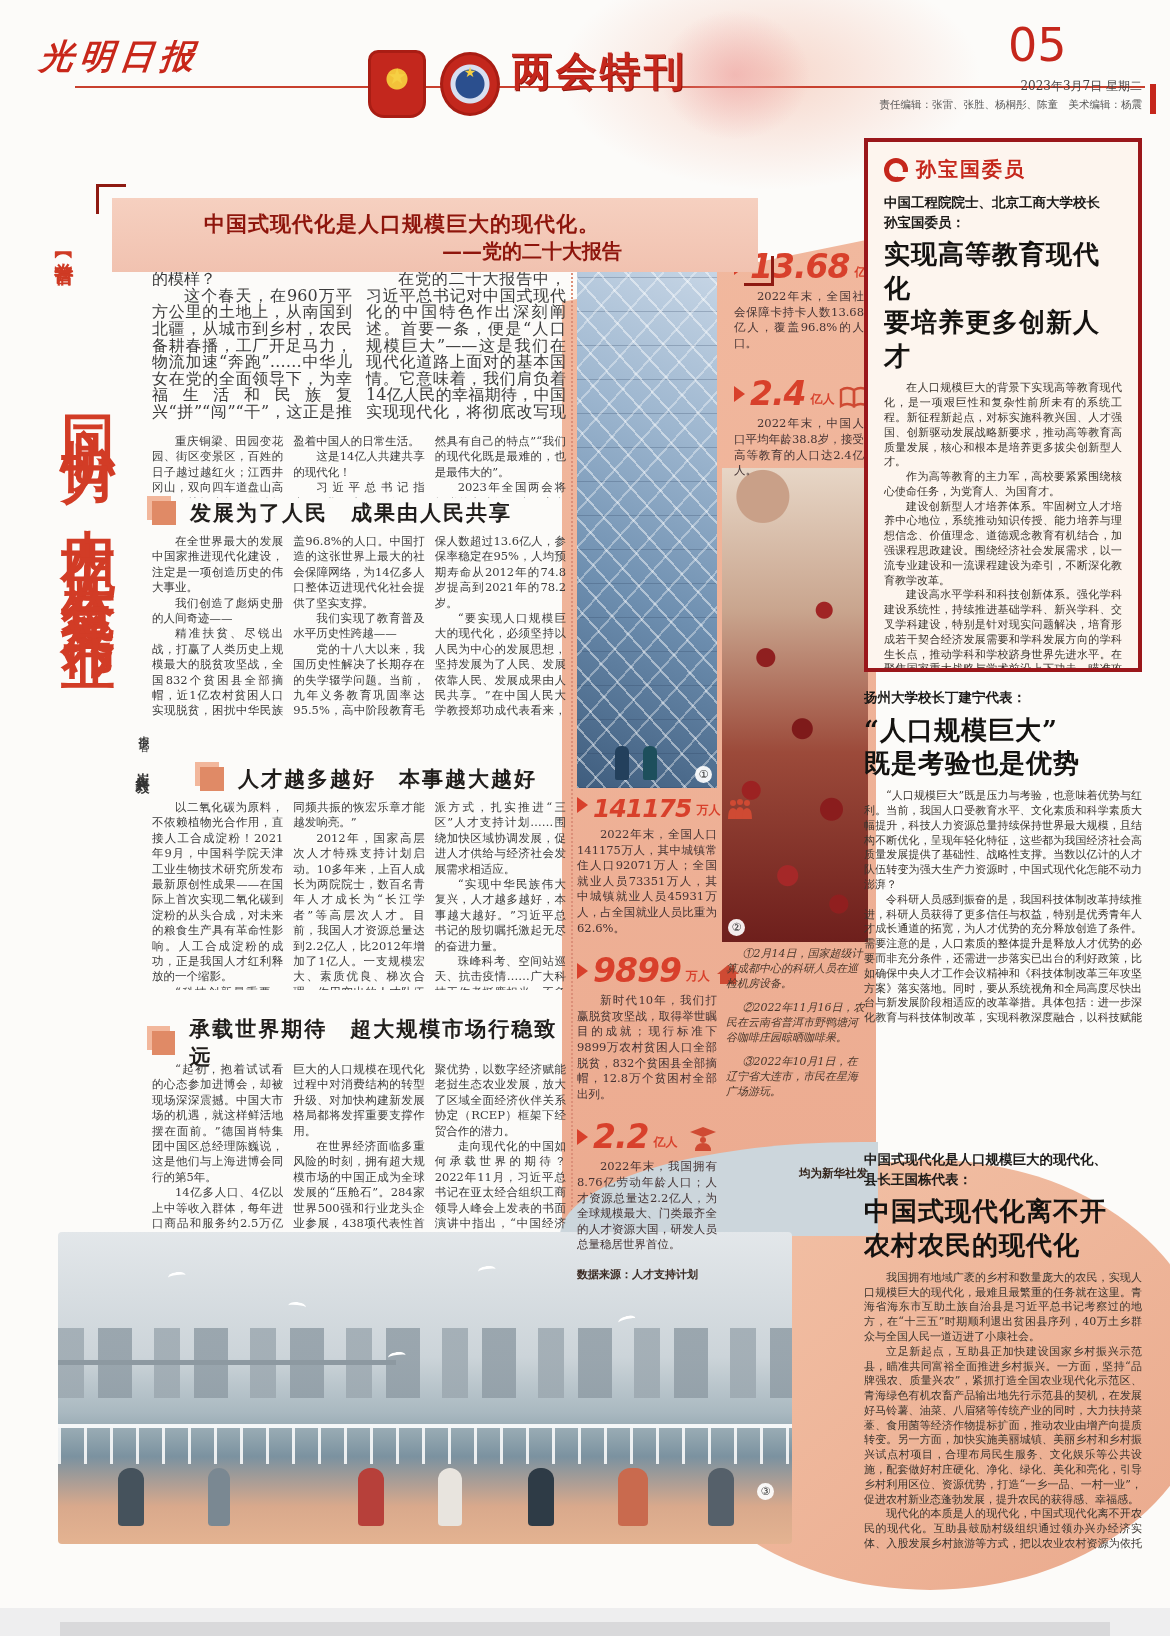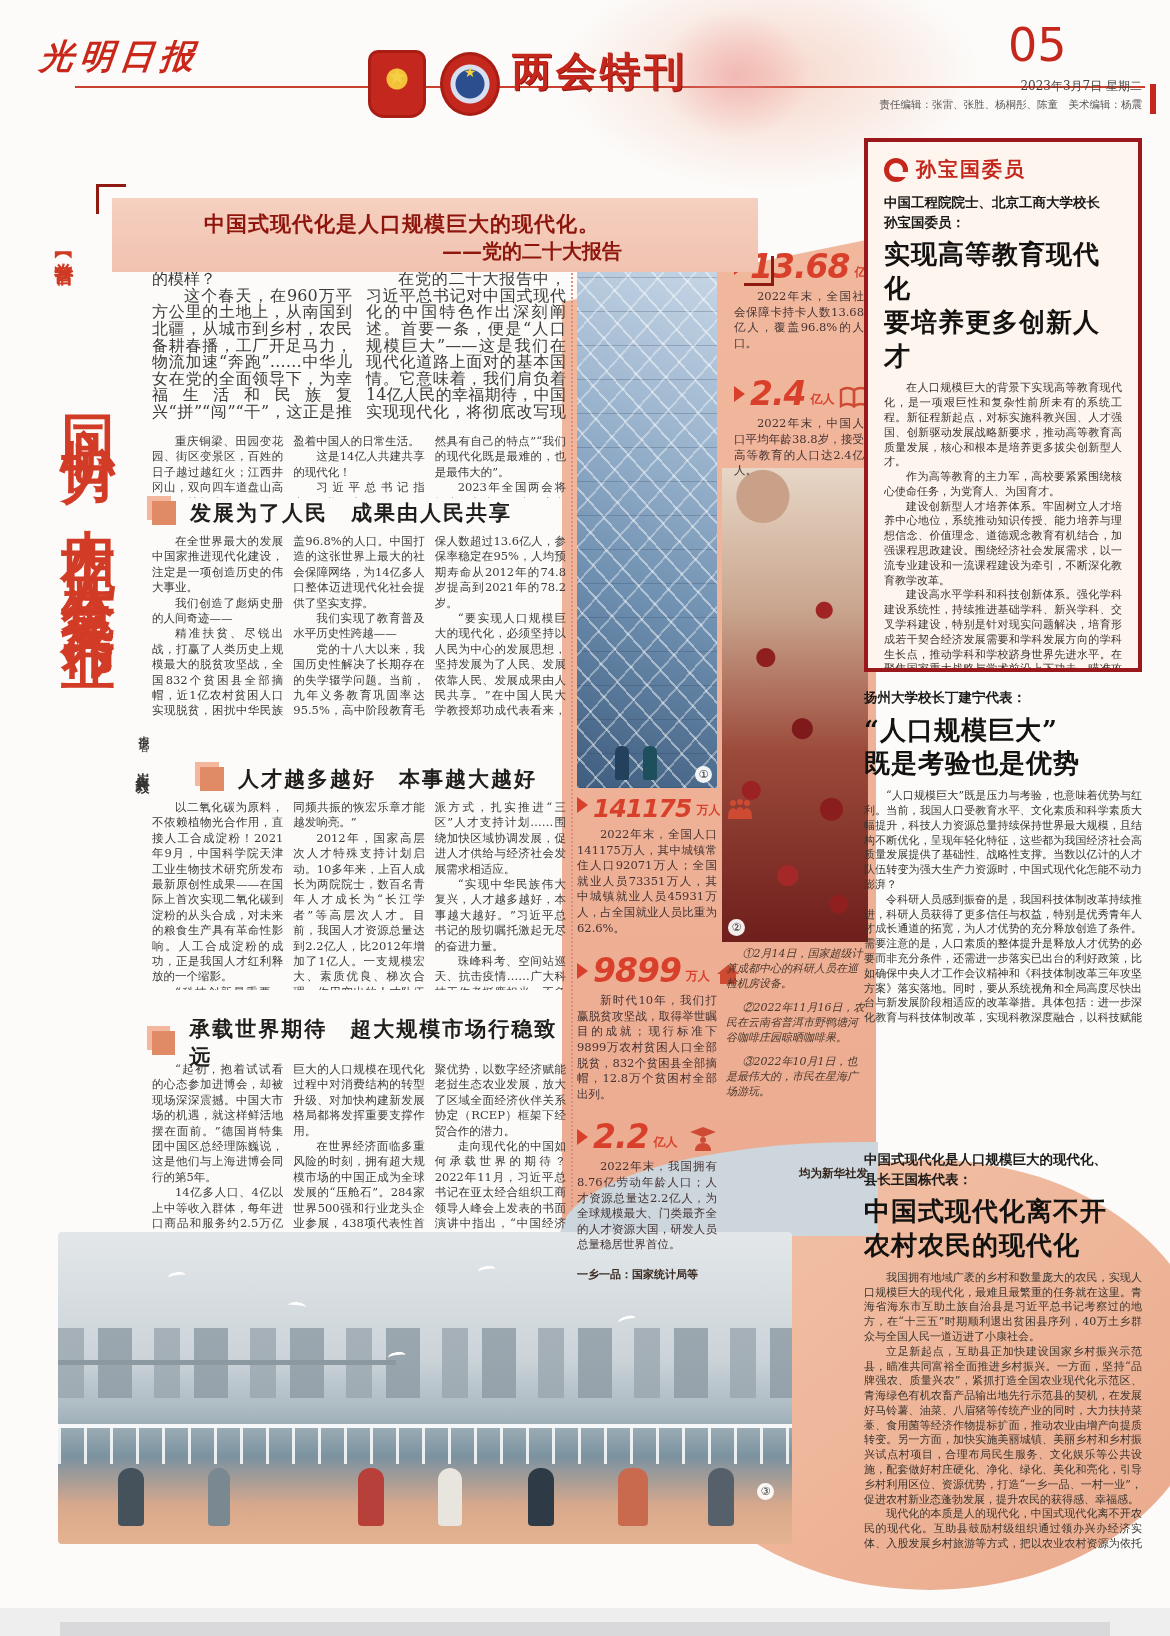--- a/index.html
+++ b/index.html
@@ -345,27 +345,27 @@
         <div class="stat-value" data-name="stat-value">2.2</div>
         <div class="stat-unit" data-name="stat-unit">亿人</div>
         <svg class="stat-icon" data-name="graduate-icon" width="28" height="24" viewBox="0 0 28 24">
             <polygon points="14,0 27,5 14,10 1,5" fill="#cf4a33"></polygon>
             <circle cx="14" cy="13" r="3" fill="#cf4a33"></circle>
             <path d="M6 24 Q6 16 14 16 Q22 16 22 24 Z" fill="#cf4a33"></path>
           </svg>
       </div>
       <div class="stat-desc" data-name="stat-description">2022年末，我国拥有8.76亿劳动年龄人口；人才资源总量达2.2亿人，为全球规模最大、门类最齐全的人才资源大国，研发人员总量稳居世界首位。</div>
     </div>
-    <div class="stats-source" data-name="stats-source">一乡一品：国家统计局等</div>
+    <div class="stats-source" data-name="stats-source">数据来源：人才支持计划</div>
   </div>
 
   <div class="abs captions" data-name="photo-captions">
       <p class="para">①2月14日，国家超级计算成都中心的科研人员在巡检机房设备。</p>
       <p class="para">②2022年11月16日，农民在云南省普洱市野鸭塘河谷咖啡庄园晾晒咖啡果。</p>
-      <p class="para">③2022年10月1日，也是最伟大的，市民在星海广场游玩。</p>
+      <p class="para">③2022年10月1日，在辽宁省大连市，市民在星海广场游玩。</p>
     </div>
   <div class="abs cap-credit" style="left:726px;top:1166px;width:142px;z-index:3;" data-name="photo-credit">均为新华社发</div>
 
   <div class="abs voices-box" data-name="delegates-box">
     <div class="badge" data-name="delegates-badge">
       <div class="badge-g" data-name="guangming-g-icon"></div>
       <div class="badge-text" data-name="badge-label">孙宝国委员</div>
     </div>
     <div class="kicker lines" data-name="article-kicker">
         <p class="para">中国工程院院士、北京工商大学校长</p>

